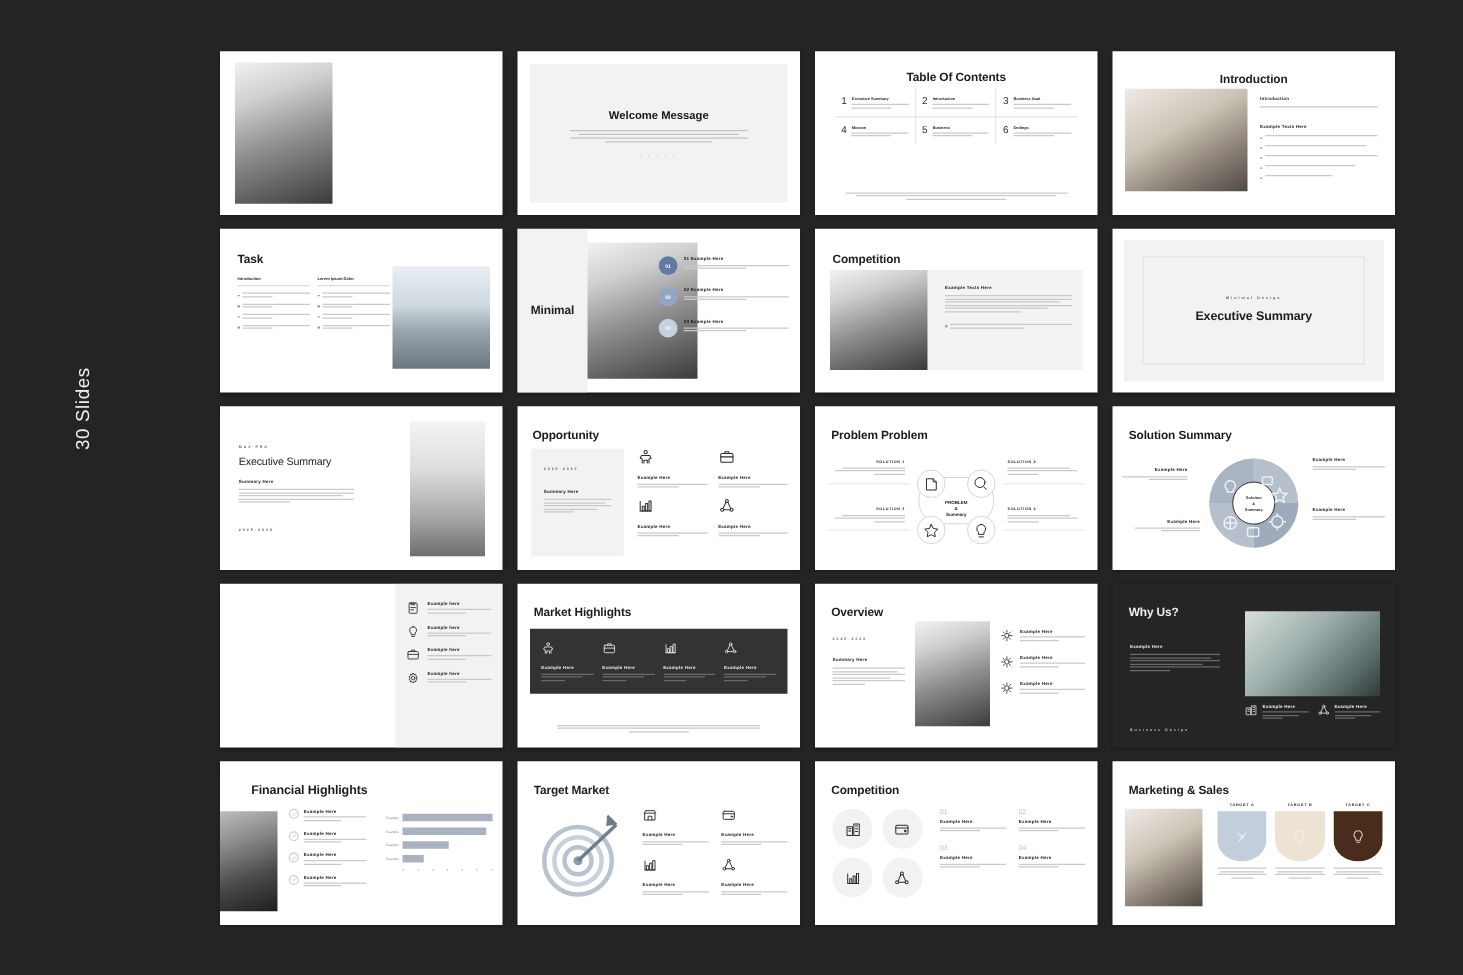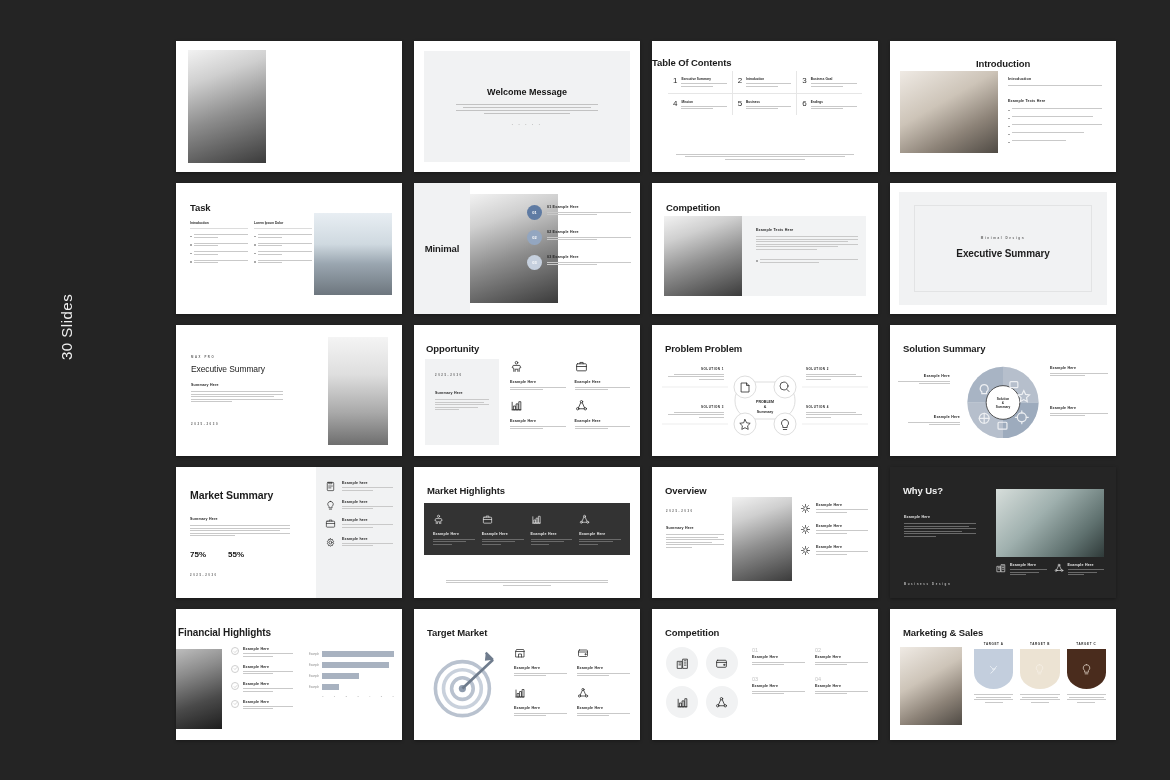--- a/index.html
+++ b/index.html
@@ -245,21 +245,21 @@
         <div class="ln w100"></div>
           <div class="ln w90"></div>
           <div class="ln w100"></div>
           <div class="ln w60"></div>
       </div>
       <div class="dots">• • • • •</div>
     </div>
   </div>
 
   <div class="slide">
-    <div style="position:absolute;left:0;right:0;top:11px;text-align:left">
+    <div style="position:absolute;left:0;right:0;top:11px;text-align:center">
       <span class="title">Table Of Contents</span>
     </div>
     <div class="toc-grid">
       <div class="toc-cell">
         <div class="toc-num">1</div>
         <div class="toc-txt">
             <div class="toc-h">Executive Summary</div>
           <div class="lines">
               <div class="ln w100"></div>
               <div class="ln w70"></div>
@@ -780,36 +780,20 @@
           <div style="flex:1">
               <div class="subttl">Example here</div>
           <div class="lines" style="margin-top:2px">
                 <div class="ln w100"></div>
                 <div class="ln w60"></div>
               </div>
             </div>
         </div>
       </div>
     </div>
-    <div class="ms-left">
-      <div class="title" style="font-size:10.5px">Market Summary</div>
-      <div class="subttl" style="margin-top:16px">Summary Here</div>
-      <div class="lines" style="margin-top:4px">
-          <div class="ln w100"></div>
-          <div class="ln w100"></div>
-          <div class="ln w90"></div>
-          <div class="ln w100"></div>
-          <div class="ln w45"></div>
-        </div>
-      <div style="display:flex;gap:22px;margin-top:14px">
-        <span class="pct">75%</span>
-        <span class="pct">55%</span>
-      </div>
-      <div class="spaced" style="font-size:2.8px;margin-top:14px">2025-2030</div>
-    </div>
   </div>
 
   <div class="slide">
     <div style="position:absolute;left:13px;top:13px"><span class="title">Market Highlights</span></div>
     <div class="mc-band">
       <div class="mc-grid">
         <div>
           <svg width="11" height="11" viewBox="0 0 24 24">
               <g class="ico lt">
                 <circle cx="12" cy="5" r="2.4"></circle>
@@ -994,21 +978,21 @@
               <div class="ln light w80"></div>
               <div class="ln light w45"></div>
             </div>
           </div>
       </div>
     </div>
     <div class="spaced kicker light" style="position:absolute;left:14px;bottom:12px;font-size:2.9px">Business Design</div>
   </div>
 
   <div class="slide">
-    <div style="position:absolute;left:2px;top:13px"><span class="title" style="font-size:10px">Financial Highlights</span></div>
+    <div style="position:absolute;left:25px;top:13px"><span class="title" style="font-size:10px">Financial Highlights</span></div>
     <div class="fh-img photo portrait"></div>
     <div class="fh-list">
       <div class="fh-item">
         <div class="fh-check">
             <svg width="5" height="5" viewBox="0 0 24 24">
               <path d="M5 12.5l4.5 4.5L19 7" class="ico" style="stroke:#b9b9b9;stroke-width:2.6"></path>
             </svg>
           </div>
         <div style="flex:1">
             <div class="subttl">Example Here</div>

